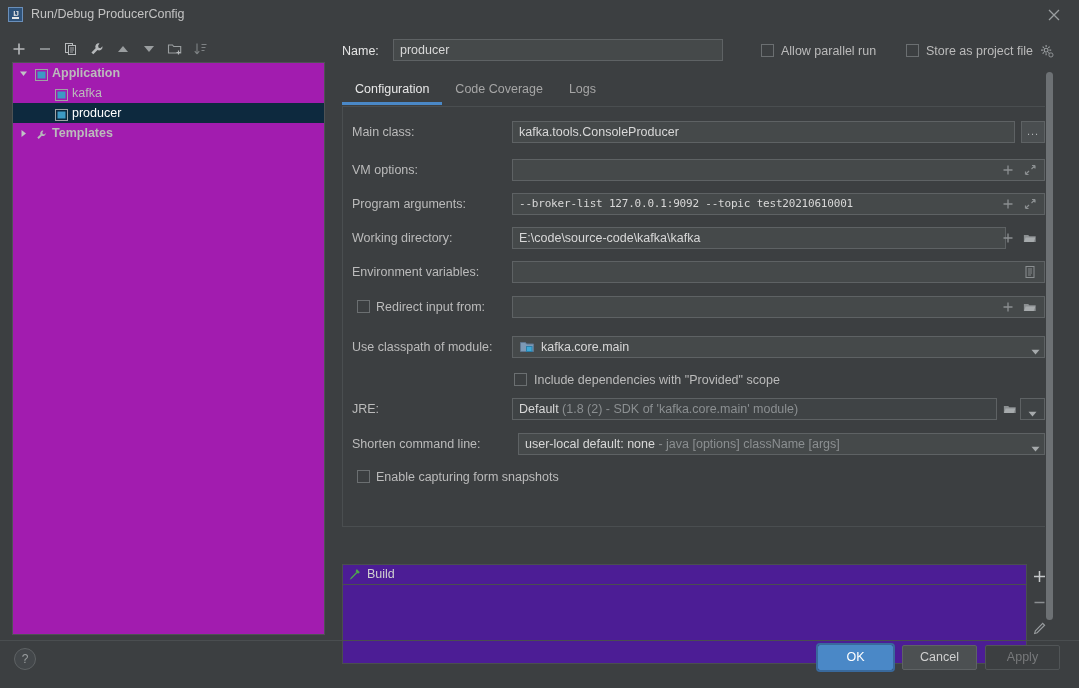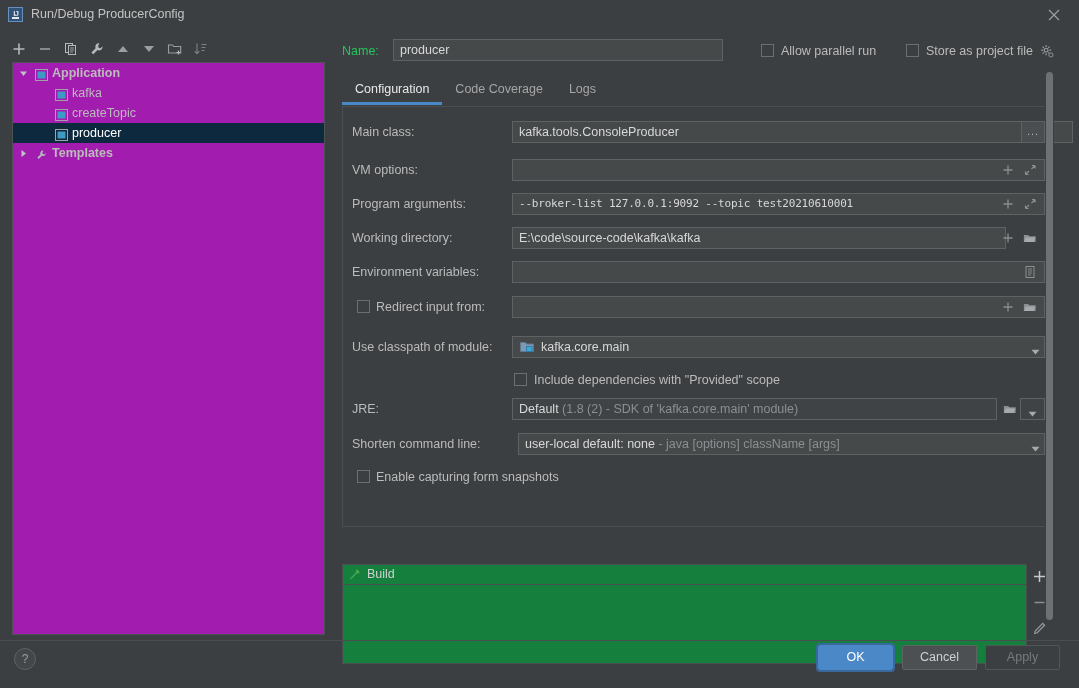--- a/index.html
+++ b/index.html
@@ -50,21 +50,21 @@
   .tlabel.lvl1{left:59px;}
   .wr-icon{position:absolute;left:22px;top:4px;width:13px;height:12px;}
 
   .help-btn{position:absolute;left:14px;top:648px;width:22px;height:22px;border-radius:50%;
     border:1px solid #5e6264;box-sizing:border-box;background:#43474a;
     text-align:center;line-height:20px;font-size:12px;color:#9a9ea0;cursor:default;}
 
   
   .right{position:absolute;left:336px;top:30px;width:720px;height:605px;}
 
-  .name-label{position:absolute;left:6px;top:14px;font-size:12.5px;color:#22c55e;}
+  .name-label{position:absolute;left:6px;top:14px;font-size:12.5px;color:#e5e5e5;}
   .name-input{position:absolute;left:57px;top:9px;width:330px;height:22px;
     background:#45494a;border:1px solid #5e6264;box-sizing:border-box;
     color:#d8d8d8;font-size:12.5px;line-height:20px;padding:0 6px;}
 
   .cb{position:absolute;width:13px;height:13px;background:#3c3f41;border:1px solid #6b6f71;box-sizing:border-box;}
   .cb-label{position:absolute;font-size:12.5px;color:#bbbbbb;white-space:nowrap;}
 
   .gear{position:absolute;right:2px;top:14px;width:14px;height:14px;}
 
   
@@ -94,21 +94,21 @@
   .dim{color:#8b8f91;}
   .strong{color:#d8d8d8;}
 
   
   .bl-header{position:absolute;left:6px;top:512px;width:707px;height:18px;}
   .bl-tri{position:absolute;left:2px;top:6px;width:9px;height:7px;}
   .bl-title{position:absolute;left:16px;top:0;font-size:12.5px;color:#bbbbbb;background:#3c3f41;padding-right:6px;}
   .bl-line{position:absolute;left:97px;right:0;top:8px;height:1px;background:#4e5254;}
 
   .bl-list{position:absolute;left:6px;top:534px;width:685px;height:100px;
-    background:#15803d;border:1px solid #4a4e50;box-sizing:border-box;}
+    background:#4c1d95;border:1px solid #4a4e50;box-sizing:border-box;}
   .bl-item{position:relative;height:19px;line-height:19px;border-bottom:1px solid #4a4e50;}
   .bl-item .hammer{position:absolute;left:5px;top:3px;width:13px;height:13px;}
   .bl-item .txt{position:absolute;left:24px;top:0;font-size:12.5px;color:#d0d0d0;}
 
   .bl-tools{position:absolute;left:694px;top:534px;width:19px;height:100px;}
   .bl-tool{position:absolute;left:0;width:19px;height:24px;cursor:default;}
   .bl-tool svg{position:absolute;left:3px;top:6px;}
 
   
   .vscroll{position:absolute;left:1045px;top:72px;width:9px;height:548px;background:#3c3f41;}
@@ -215,29 +215,20 @@
       <div class="tree-row">
         <span class="ticon lvl1">
           <svg width="13" height="12" viewBox="0 0 13 12">
             <rect x="0.5" y="0.5" width="12" height="11" fill="none" stroke="#9fa3a5"></rect>
             <rect x="2.5" y="2.5" width="8" height="7" fill="#3d9ac4"></rect>
           </svg>
         </span>
         <span class="tlabel lvl1">kafka</span>
       </div>
 
-      <div class="tree-row">
-        <span class="ticon lvl1">
-          <svg width="13" height="12" viewBox="0 0 13 12">
-            <rect x="0.5" y="0.5" width="12" height="11" fill="none" stroke="#9fa3a5"></rect>
-            <rect x="2.5" y="2.5" width="8" height="7" fill="#3d9ac4"></rect>
-          </svg>
-        </span>
-        <span class="tlabel lvl1">createTopic</span>
-      </div>
 
       <div class="tree-row sel">
         <span class="ticon lvl1">
           <svg width="13" height="12" viewBox="0 0 13 12">
             <rect x="0.5" y="0.5" width="12" height="11" fill="none" stroke="#9fa3a5"></rect>
             <rect x="2.5" y="2.5" width="8" height="7" fill="#3d9ac4"></rect>
           </svg>
         </span>
         <span class="tlabel lvl1">producer</span>
       </div>
@@ -283,21 +274,21 @@
       <div class="tabs">
         <div class="tab active">Configuration</div>
         <div class="tab">Code Coverage</div>
         <div class="tab">Logs</div>
       </div>
 
       <div class="formwrap">
 
         <div class="row" style="top:14px">
           <div class="lbl" style="top:4px">Main class:</div>
-          <div class="fld" style="left:169px;width:561px">kafka.tools.ConsoleProducer</div>
+          <div class="fld" style="left:169px;width:503px">kafka.tools.ConsoleProducer</div>
           <div class="ellipsis-btn" style="left:678px;top:0">...</div>
         </div>
 
         <div class="row" style="top:52px">
           <div class="lbl" style="top:4px">VM options:</div>
           <div class="fld" style="left:169px;width:533px"></div>
           <div class="fldicons" style="left:658px;top:0;width:50px">
             <span class="fi" style="left:0">
               <svg width="14" height="14" viewBox="0 0 14 14">
                   <path d="M7 2.5v9M2.5 7h9" stroke="#8b8f91" stroke-width="1.3"></path>

